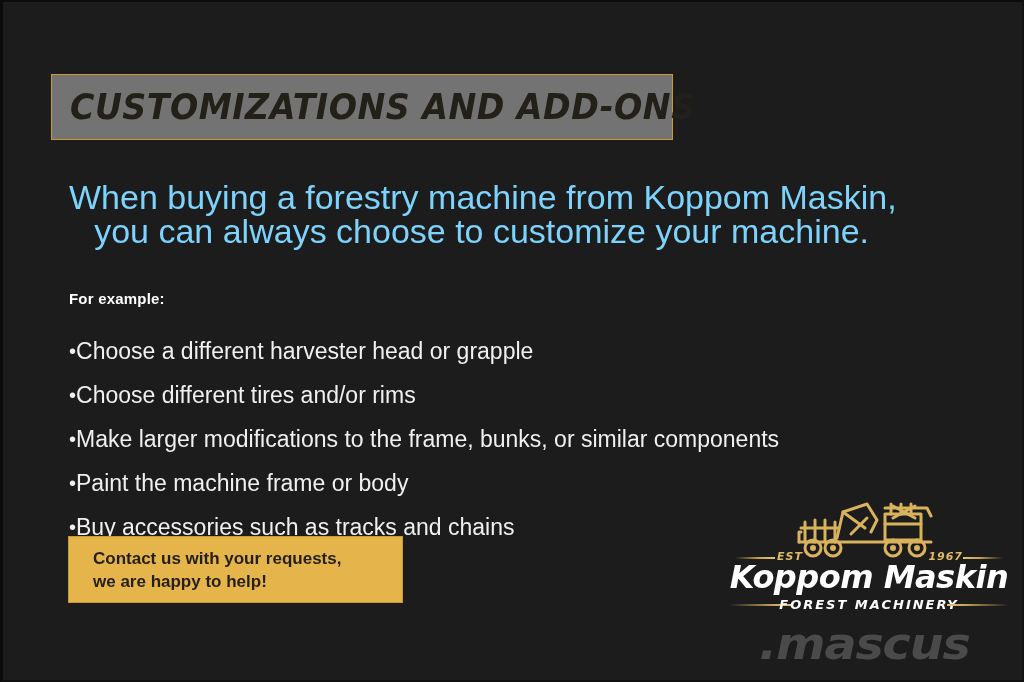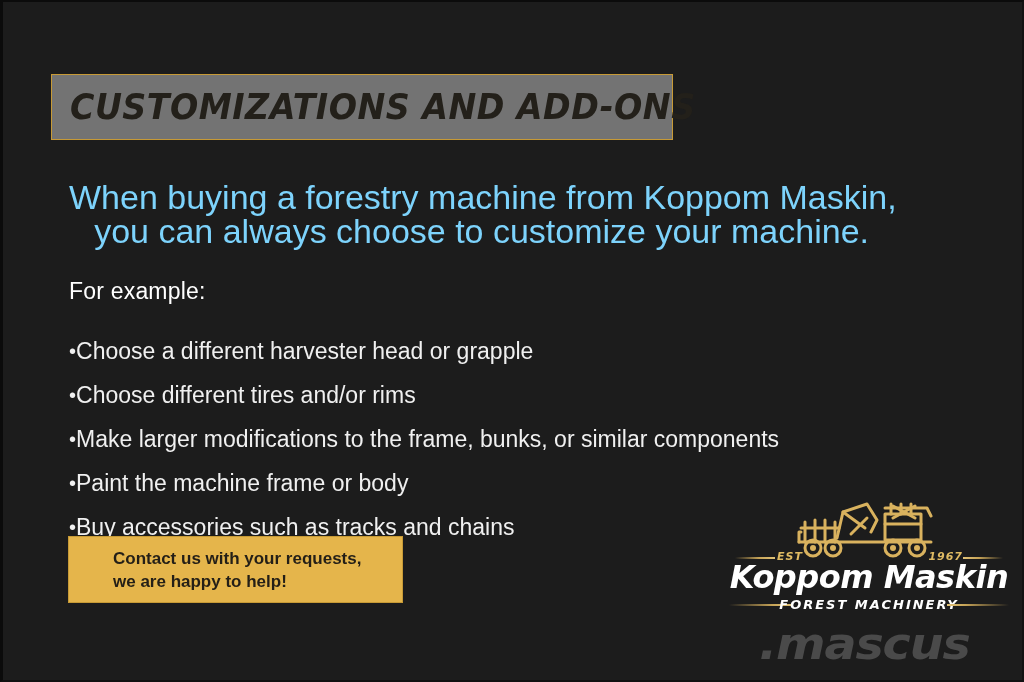--- a/index.html
+++ b/index.html
@@ -62,25 +62,25 @@
     line-height: 34px;
     font-weight: 400;
     text-align: right;
   }
   .intro-line { display: block; white-space: nowrap; }
 
   
   .for-example {
     position: absolute;
     left: 66px;
-    top: 276px;
+    top: 288px;
     color: #ffffff;
     font-family: "Liberation Sans Narrow", "Liberation Sans", sans-serif;
-    font-size: 23px;
-    font-weight: 400;
+    font-size: 15px;
+    font-weight: 700;
     letter-spacing: 0.2px;
   }
 
   
   .bullets {
     position: absolute;
     left: 66px;
     top: 322px;
     width: 820px;
     list-style: none;
@@ -111,21 +111,21 @@
 
   
   .contact-box {
     position: absolute;
     left: 65px;
     top: 534px;
     width: 335px;
     height: 67px;
     background: #e5b54b;
     border: 1px solid #c79a36;
-    padding: 10px 0 0 44px;
+    padding: 10px 0 0 24px;
   }
   .contact-box div {
     font-family: "Liberation Sans", sans-serif;
     font-size: 17px;
     font-weight: 700;
     line-height: 23px;
     color: #241f17;
     white-space: nowrap;
   }
 

